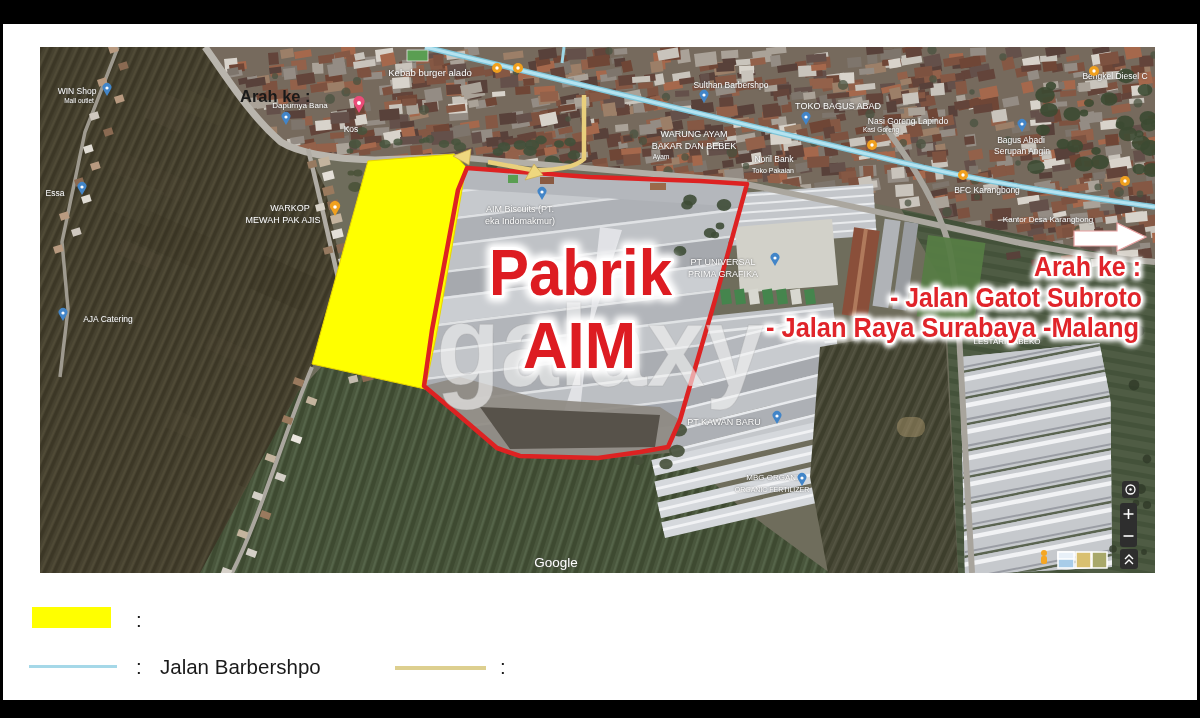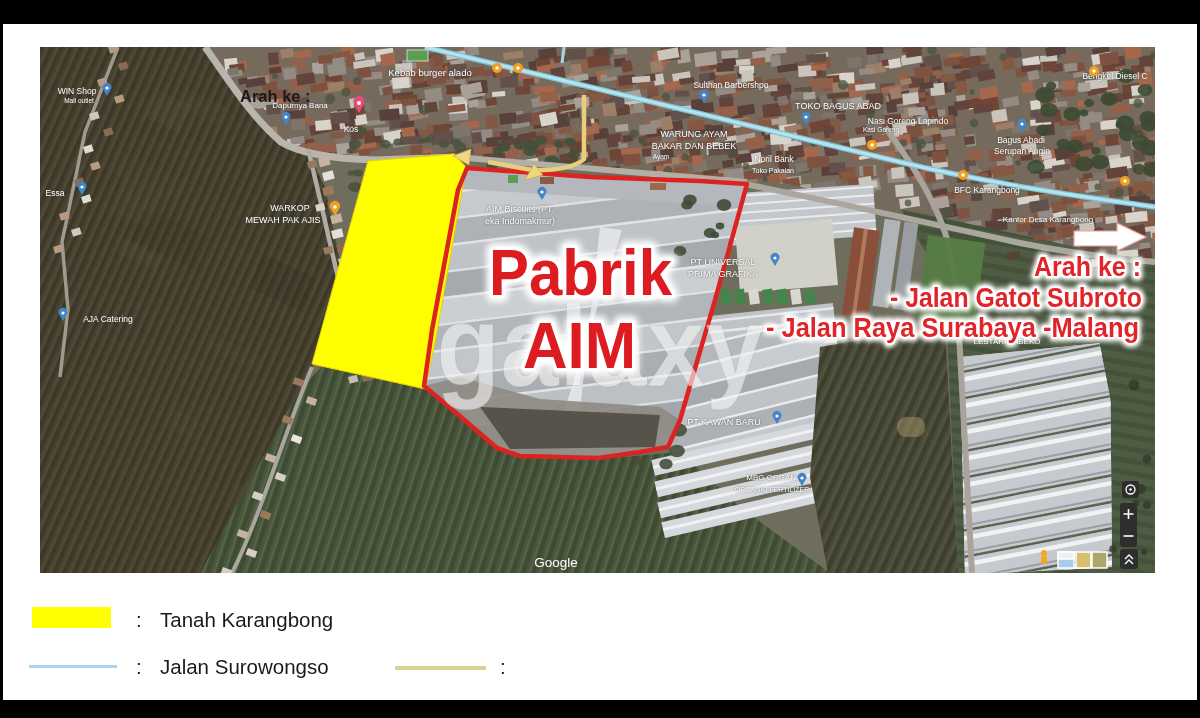--- a/index.html
+++ b/index.html
@@ -1475,18 +1475,17 @@
 <path d="M1085,512 L1089,508 L1093,512 M1085,517 L1089,513 L1093,517" stroke="#ffffff" stroke-width="1.4" fill="none"></path>
 </g>
       </g>
     </svg>
 <div class="bar" style="left:0;top:0;width:1200px;height:24px"></div>
 <div class="bar" style="left:0;top:700px;width:1200px;height:18px"></div>
 <div class="bar" style="left:0;top:0;width:3px;height:718px"></div>
 <div class="bar" style="left:1197px;top:0;width:3px;height:718px"></div>
 <div style="position:absolute;left:32px;top:607px;width:79px;height:21px;background:#ffff00"></div>
 <div class="leg" style="left:136px;top:608px">:</div>
-<div class="leg" style="left:160px;top:608px">Tanah Karangbong</div>
 <div style="position:absolute;left:29px;top:665px;width:88px;height:3px;background:#a5d8e8"></div>
 <div class="leg" style="left:136px;top:655px">:</div>
-<div class="leg" style="left:160px;top:655px">Jalan Surowongso</div>
+<div class="leg" style="left:160px;top:655px">Jalan Barbershpo</div>
 <div style="position:absolute;left:395px;top:666px;width:91px;height:3.5px;background:#ddcf8f"></div>
 <div class="leg" style="left:500px;top:655px">:</div>
 </div>
 </body></html>

